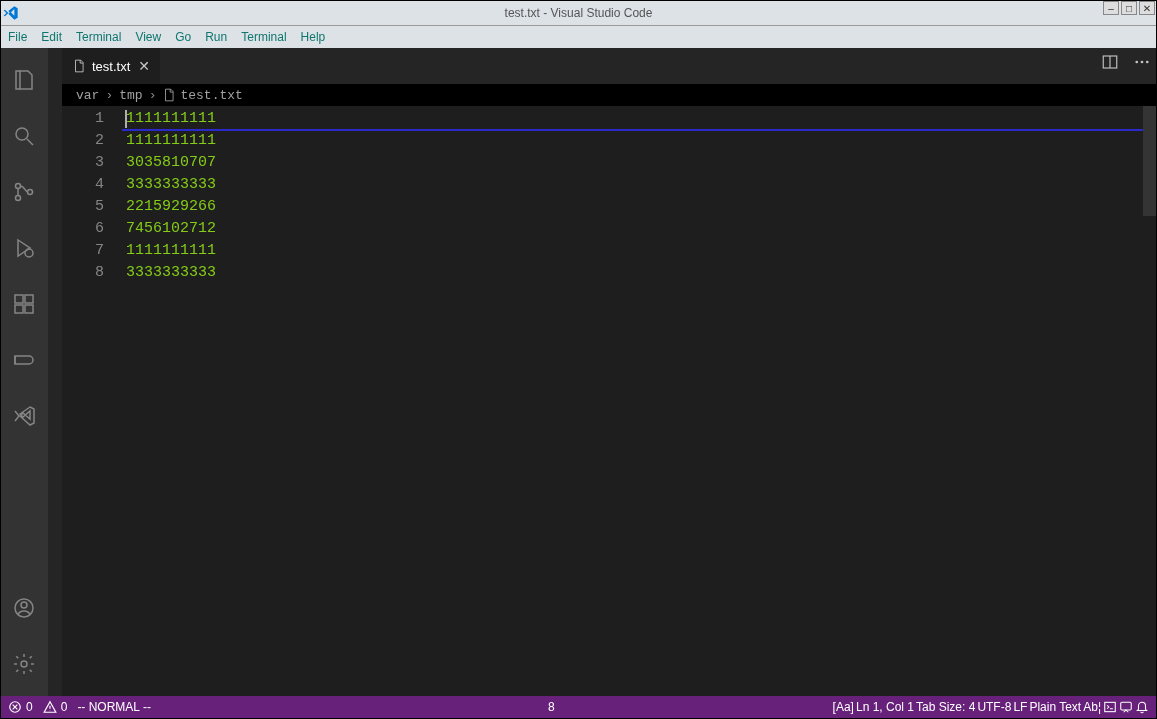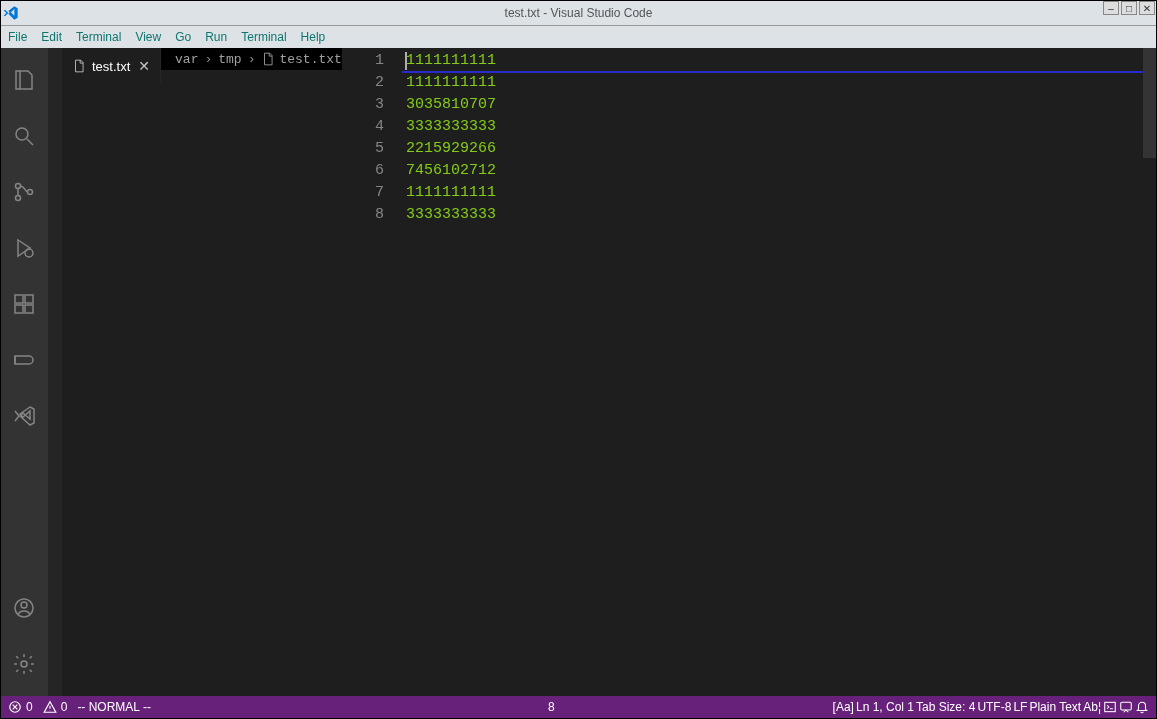--- a/index.html
+++ b/index.html
@@ -23,21 +23,21 @@
 
 .activitybar { width:48px; background:#333333; display:flex; flex-direction:column; align-items:center; padding-top:8px; }
 .activitybar .ab-top { flex:1; display:flex; flex-direction:column; align-items:center; }
 .activitybar .ab-item { width:48px; height:48px; display:flex; align-items:center; justify-content:center; color:#858585; cursor:pointer; margin-bottom:8px; }
 .activitybar svg { width:24px; height:24px; }
 
 
 .sidebar { width:14px; background:#252526; }
 
 
-.editor { flex:1; display:flex; flex-direction:row; background:#1e1e1e; position:relative; }
+.editor { flex:1; display:flex; flex-direction:column; background:#1e1e1e; position:relative; }
 .tabs { height:36px; background:#252526; display:flex; align-items:stretch; }
 .tab { display:flex; align-items:center; background:#1e1e1e; padding:0 10px; color:#fff; font-size:13px; border-right:1px solid #252526; cursor:pointer; }
 .tab .fileicon { margin-right:6px; color:#c5c5c5; }
 .tab .close { margin-left:8px; color:#c5c5c5; cursor:pointer; font-size:14px; }
 .editor-actions { position:absolute; right:6px; top:5px; display:flex; gap:14px; color:#c5c5c5; align-items:center; }
 .editor-actions .ea { cursor:pointer; }
 
 .breadcrumbs { height:22px; background:#000000; display:flex; align-items:center; padding-left:14px; font-size:13px; color:#a0a0a0; font-family:"Consolas","Courier New",monospace; }
 .breadcrumbs .sep { margin:0 6px; color:#888; }
 .breadcrumbs .bc { cursor:pointer; }

